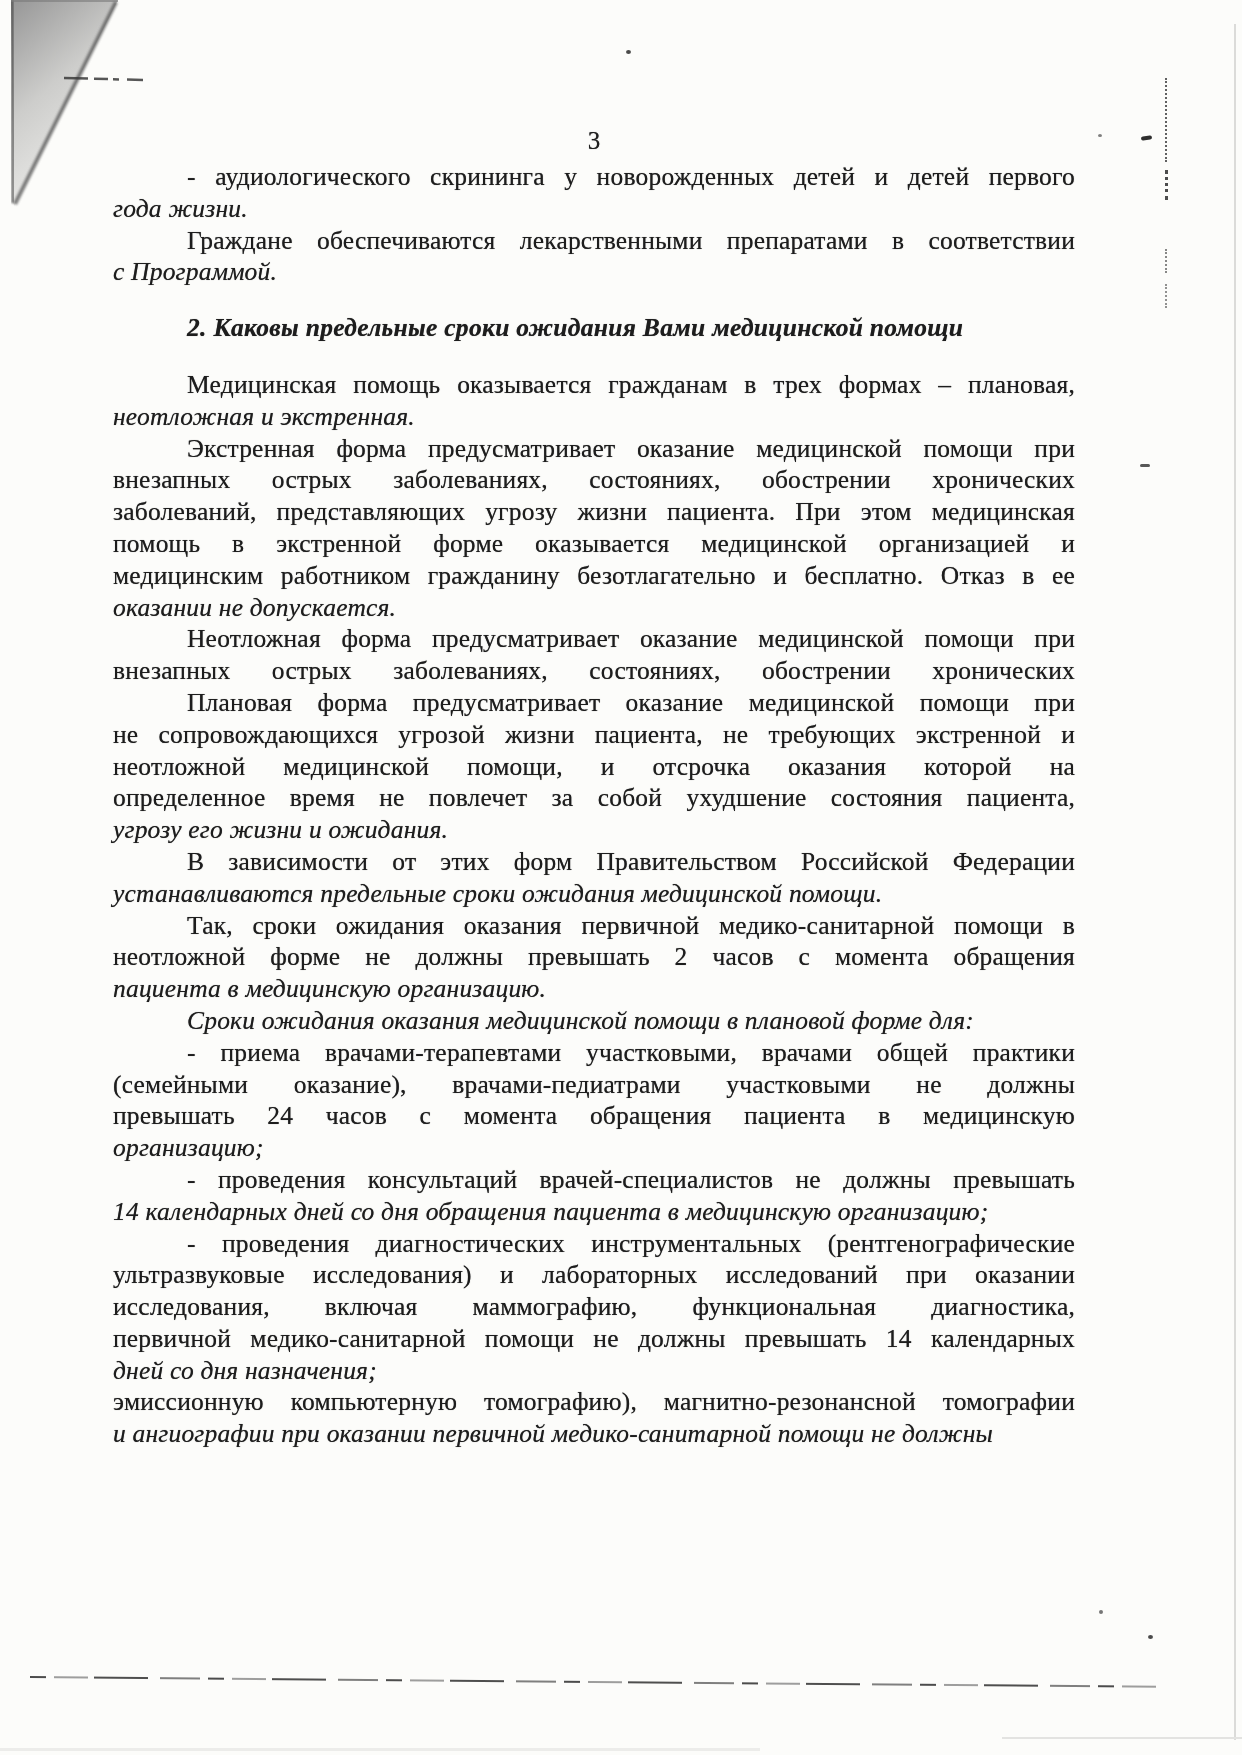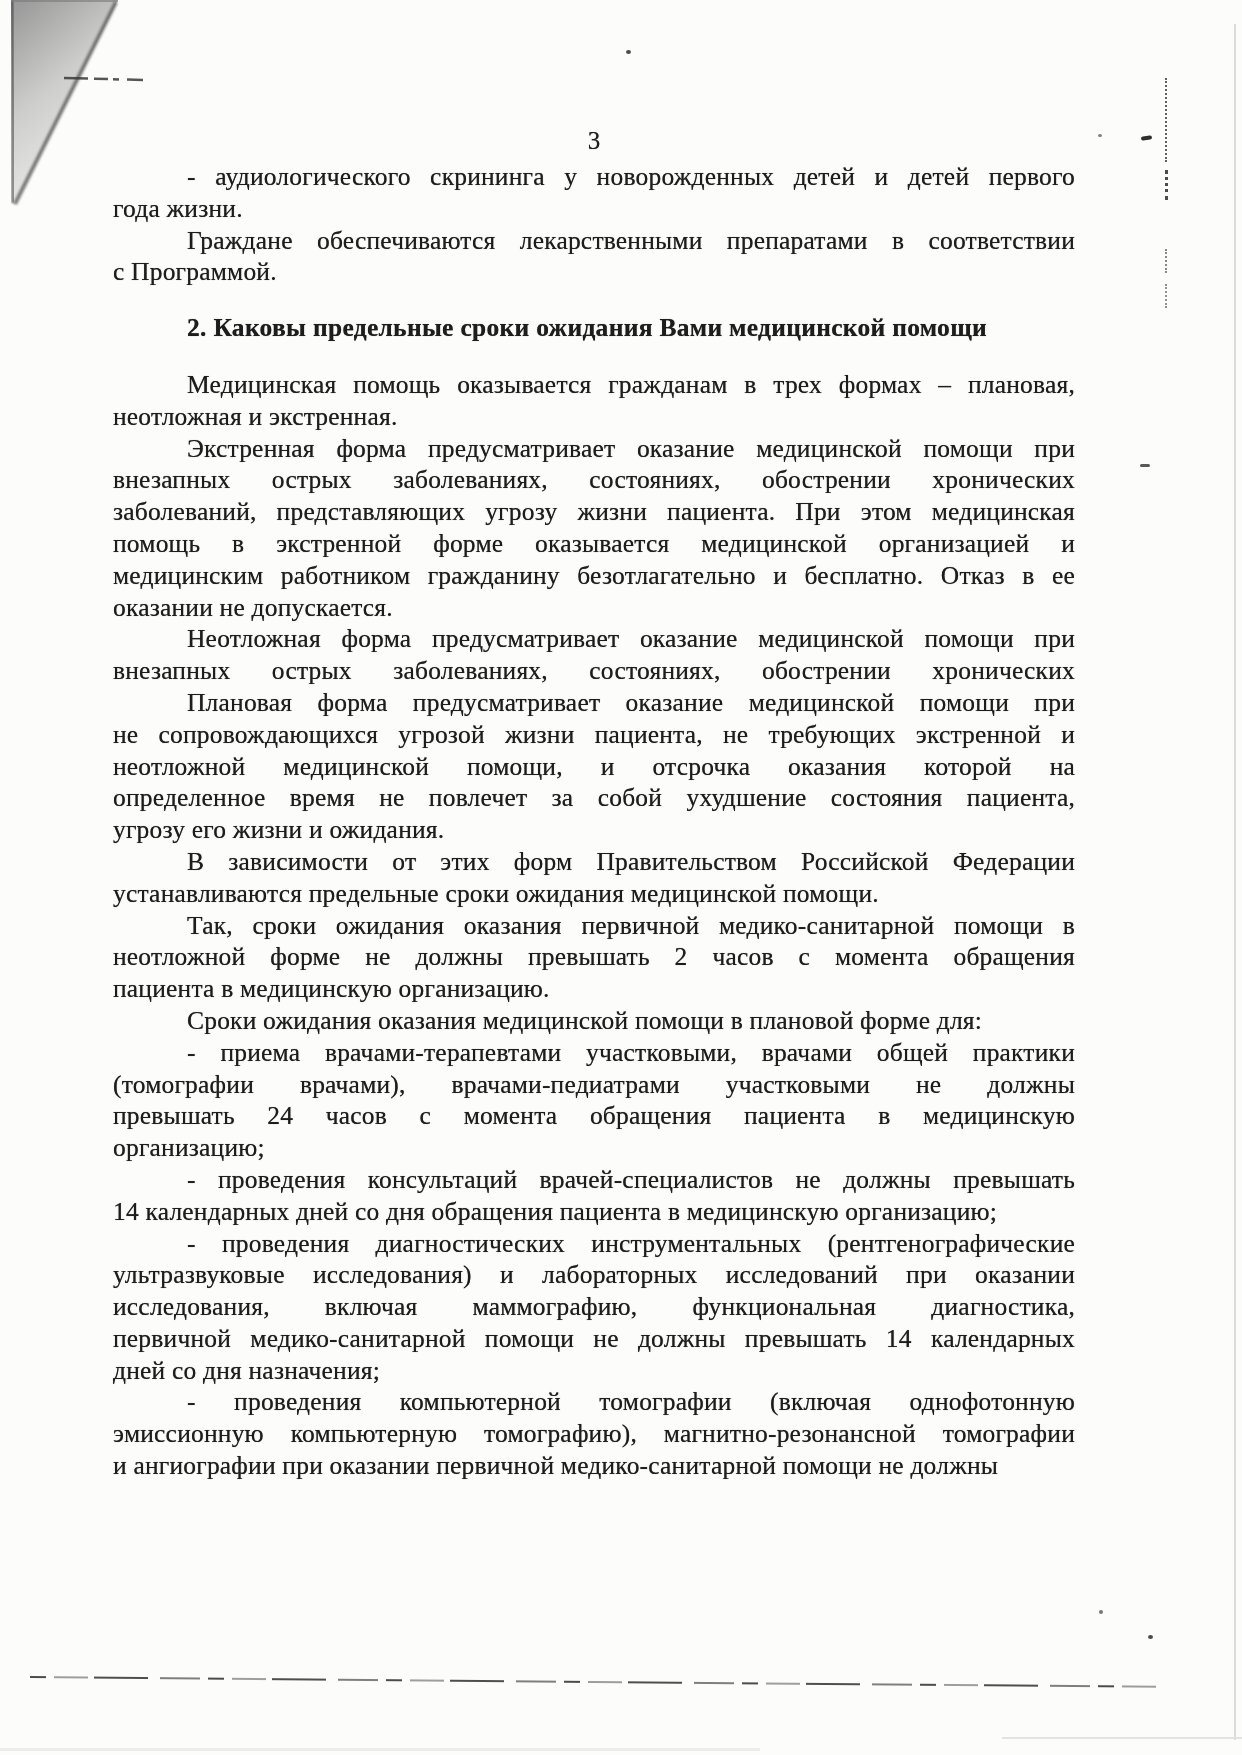--- a/index.html
+++ b/index.html
@@ -23,21 +23,21 @@
     text-shadow:0 0 0.7px rgba(25,25,25,.75);
   }
   .doc{
     position:absolute;left:113px;top:161px;width:962px;
     font-size:25.5px;line-height:31.8px;
     letter-spacing:.2px;
     text-shadow:0 0 0.7px rgba(25,25,25,.75);
     filter:contrast(1.02);
   }
   .line{text-align:justify;text-align-last:justify;}
-  .line.last{text-align-last:left;}
+  .line.last{text-align-last:left;font-style:italic;}
   .line.first{text-indent:74px;}
   .line.heading{font-weight:bold;margin:24px 0 25px 0;letter-spacing:.3px;}
   
   .corner-fold{position:absolute;left:0;top:0;}
   .dotline{position:absolute;left:1165px;width:0;border-left:2px dotted #3a3a3a;opacity:.8;}
   .dotline.d1{top:78px;height:84px;}
   .dotline.d2{top:170px;height:30px;border-left-width:3px;opacity:.9;}
   .dotline.d3{top:249px;height:24px;opacity:.6;}
   .dotline.d4{top:284px;height:24px;opacity:.55;}
   .dashmark{position:absolute;background:#2e2e2e;border-radius:2px;}
@@ -107,31 +107,30 @@
       <div class="line">неотложной медицинской помощи, и отсрочка оказания которой на</div>
       <div class="line">определенное время не повлечет за собой ухудшение состояния пациента,</div>
       <div class="line last">угрозу его жизни и ожидания.</div>
       <div class="line first">В зависимости от этих форм Правительством Российской Федерации</div>
       <div class="line last">устанавливаются предельные сроки ожидания медицинской помощи.</div>
       <div class="line first">Так, сроки ожидания оказания первичной медико-санитарной помощи в</div>
       <div class="line">неотложной форме не должны превышать 2 часов с момента обращения</div>
       <div class="line last">пациента в медицинскую организацию.</div>
       <div class="line first last">Сроки ожидания оказания медицинской помощи в плановой форме для:</div>
       <div class="line first">- приема врачами-терапевтами участковыми, врачами общей практики</div>
-      <div class="line">(томографии врачами), врачами-педиатрами участковыми не должны</div>
+      <div class="line">(семейными оказание), врачами-педиатрами участковыми не должны</div>
       <div class="line">превышать 24 часов с момента обращения пациента в медицинскую</div>
       <div class="line last">организацию;</div>
       <div class="line first">- проведения консультаций врачей-специалистов не должны превышать</div>
       <div class="line last">14 календарных дней со дня обращения пациента в медицинскую организацию;</div>
       <div class="line first">- проведения диагностических инструментальных (рентгенографические</div>
       <div class="line">ультразвуковые исследования) и лабораторных исследований при оказании</div>
       <div class="line">исследования, включая маммографию, функциональная диагностика,</div>
       <div class="line">первичной медико-санитарной помощи не должны превышать 14 календарных</div>
       <div class="line last">дней со дня назначения;</div>
-      <div class="line first">- проведения компьютерной томографии (включая однофотонную</div>
       <div class="line">эмиссионную компьютерную томографию), магнитно-резонансной томографии</div>
       <div class="line last">и ангиографии при оказании первичной медико-санитарной помощи не должны</div>
     </div>
 
   <div class="dotline d1"></div>
   <div class="dotline d2"></div>
   <div class="dotline d3"></div>
   <div class="dotline d4"></div>
   <div class="dashmark m1"></div>
   <div class="dashmark m2"></div>

